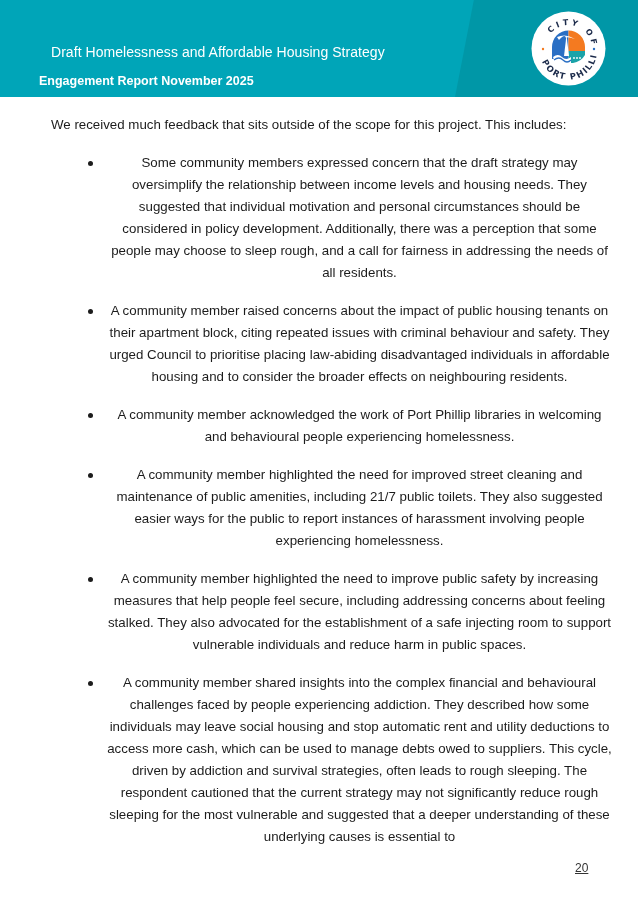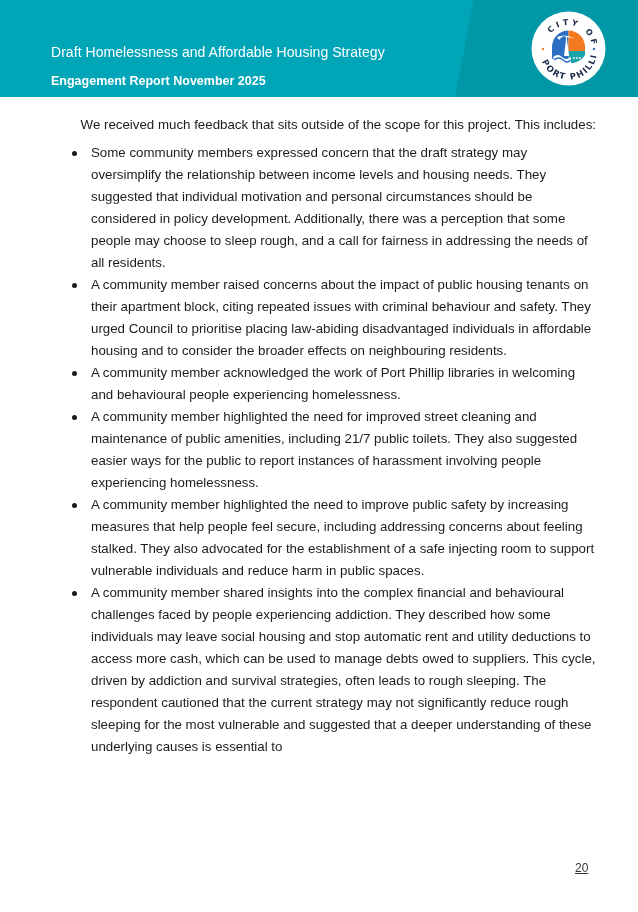--- a/index.html
+++ b/index.html
@@ -37,21 +37,21 @@
       position: absolute;
       left: 51px;
       top: 44px;
       color: #ffffff;
       font-size: 14px;
       letter-spacing: 0.05px;
       white-space: nowrap;
     }
     .header-title {
       position: absolute;
-      left: 51px;
+      left: 39px;
       top: 74px;
       color: #ffffff;
       font-size: 12.5px;
       font-weight: bold;
       white-space: nowrap;
     }
     .logo {
       position: absolute;
       left: 531px;
       top: 11px;
@@ -68,32 +68,32 @@
     }
     .section-heading {
       font-weight: bold;
       font-size: 13px;
       margin: 0 0 8px 0;
       line-height: 20px;
     }
     .intro {
       margin: 0 0 6px 0;
       white-space: nowrap;
-      text-align: right;
     }
     ul.bullets {
       list-style: none;
       margin: 0;
       padding: 0;
     }
     ul.bullets li {
       position: relative;
       padding-left: 40px;
-      margin: 0;
+      margin: 16px;
       width: 505px;
+      text-align: center;
     }
     ul.bullets li .bullet {
       position: absolute;
       left: 21px;
       top: 9px;
       width: 5px;
       height: 5px;
       border-radius: 50%;
       background: #1c1c1c;
     }

